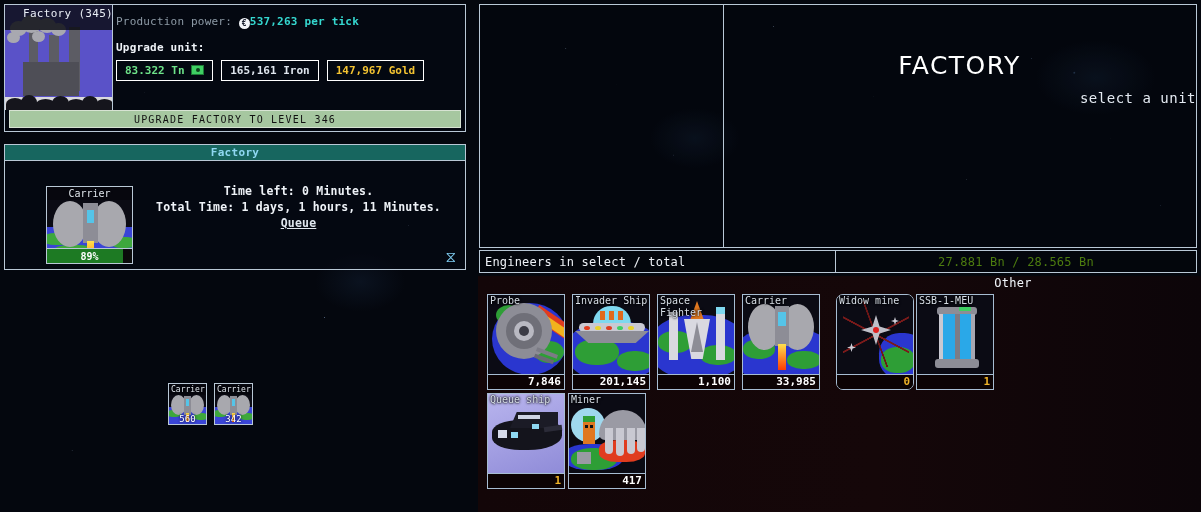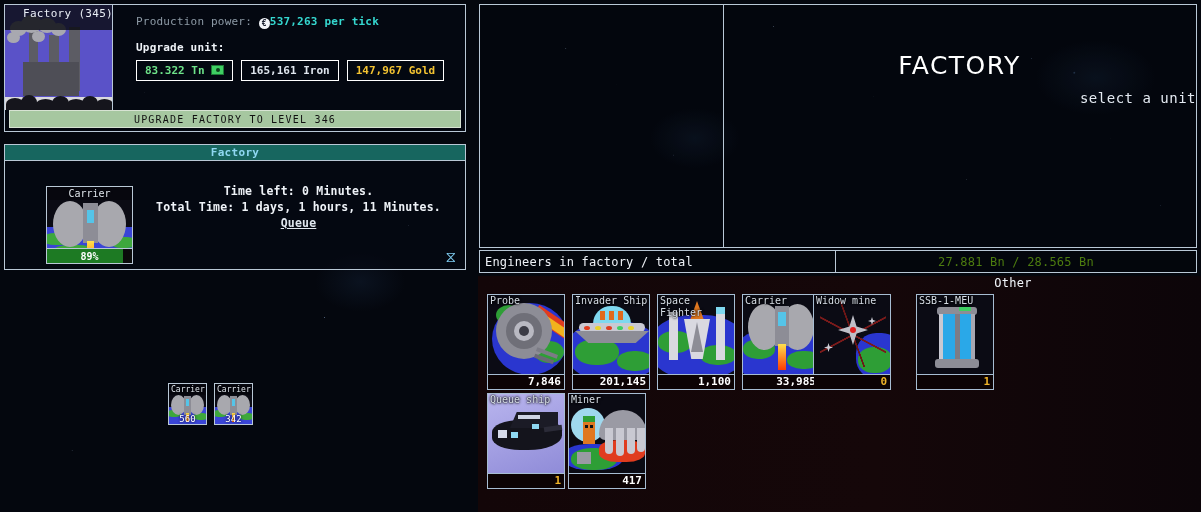--- a/index.html
+++ b/index.html
@@ -68,21 +68,21 @@
   #factory-thumb .puff {
     position:absolute; background:#a8a8b0; border-radius:50%;
   }
   #thumb-title {
     position:absolute; left:0; top:0; width:100%; height:25px;
     background:rgba(8,10,16,.82); color:#e9eef5;
     font-size:11px; line-height:17px; padding-left:18px;
     letter-spacing:.3px; white-space:nowrap;
   }
 
-  #upgrade-info { position:absolute; left:109px; top:0; right:0; bottom:25px; padding:10px 0 0 22px; }
+  #upgrade-info { position:absolute; left:109px; top:0; right:0; bottom:25px; padding:10px 0 0 2px; }
   #prod-line { font-size:11px; white-space:nowrap; letter-spacing:.2px; }
   .lbl-grey { color:#8d9aa6; }
   .val-cyan { color:#35d8d0; font-weight:bold; }
   .coin-icon {
     display:inline-block; width:11px; height:11px; border-radius:50%;
     background:#f2f4f8; color:#1a2030; font-size:8px; line-height:11px;
     text-align:center; vertical-align:-1px; font-weight:bold;
   }
   #upgrade-cost-label {
     margin-top:12px; color:#eef2f7; font-size:11px; font-weight:bold; letter-spacing:.2px;
@@ -374,21 +374,21 @@
 <div id="right-column">
 
   <div id="viewer-panel">
     <div class="stars" style="opacity:.85;"></div>
     <div id="viewer-divider"></div>
     <div id="viewer-title">FACTORY</div>
     <div id="viewer-subtitle">select a unit</div>
   </div>
 
   <div id="engineers-bar">
-    <div id="engineers-label">Engineers in factory / total</div>
+    <div id="engineers-label">Engineers in select / total</div>
     <div id="engineers-value">27.881 Bn / 28.565 Bn</div>
   </div>
 
   <div id="store">
     <div id="store-headers">
       <div class="store-header" id="hdr-other">Other</div>
     </div>
 
     <div id="store-grid">
 
@@ -459,21 +459,21 @@
           <div class="sphere" style="left:5px;top:9px;width:33px;height:46px;background:#a8a8ae;"></div>
           <div class="sphere" style="right:5px;top:9px;width:33px;height:46px;background:#a8a8ae;"></div>
           <div style="position:absolute;left:32px;top:11px;width:14px;height:40px;background:#8d8d96;"></div>
           <div style="position:absolute;left:35px;top:17px;width:8px;height:14px;background:#55c4e8;"></div>
           <div style="position:absolute;left:35px;top:49px;width:8px;height:26px;background:linear-gradient(180deg,#ffe14d,#ff3b00);"></div>
         </div>
         <div class="cap">Carrier</div>
         <div class="count">33,985</div>
       </div>
 
-      <div class="store-card" style="left:335px;top:0px;">
+      <div class="store-card" style="left:358px;top:0px;border-radius:7px;">
         <div class="art">
           <div class="planet-bg"></div>
           <div style="position:absolute;left:42px;top:38px;width:46px;height:46px;background:#2a36cf;border-radius:44%;"></div>
           <div style="position:absolute;left:44px;top:52px;width:34px;height:26px;background:#2e9e36;border-radius:46%;"></div>
           <div style="position:absolute;left:6px;top:6px;width:66px;height:66px;
                       background:
                         linear-gradient(28deg,transparent 48%,#7a1a1a 48.5%,#7a1a1a 50%,transparent 50.5%),
                         linear-gradient(-28deg,transparent 48%,#7a1a1a 48.5%,#7a1a1a 50%,transparent 50.5%),
                         linear-gradient(70deg,transparent 48%,#6d1616 48.5%,#6d1616 50%,transparent 50.5%);"></div>
           <div style="position:absolute;left:24px;top:20px;width:30px;height:30px;background:#bfbfc8;

